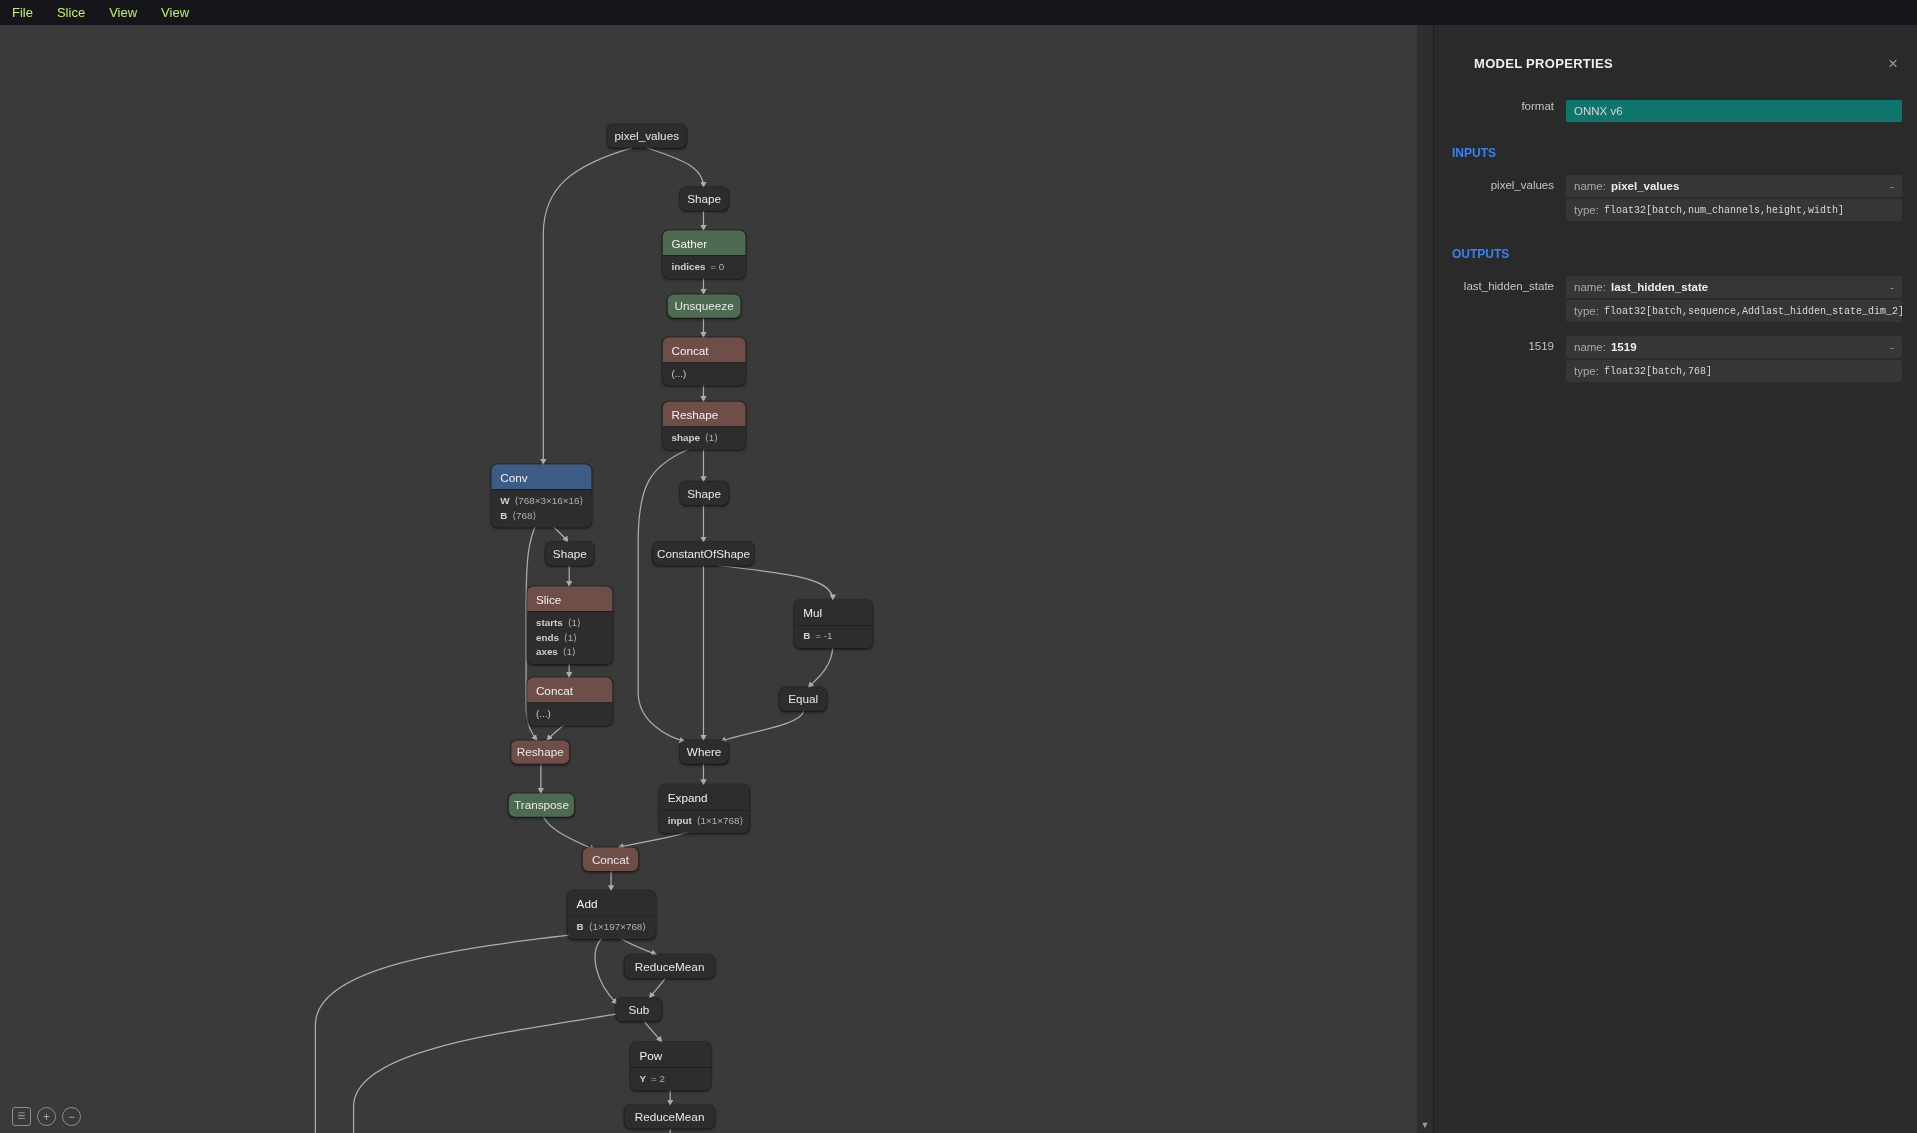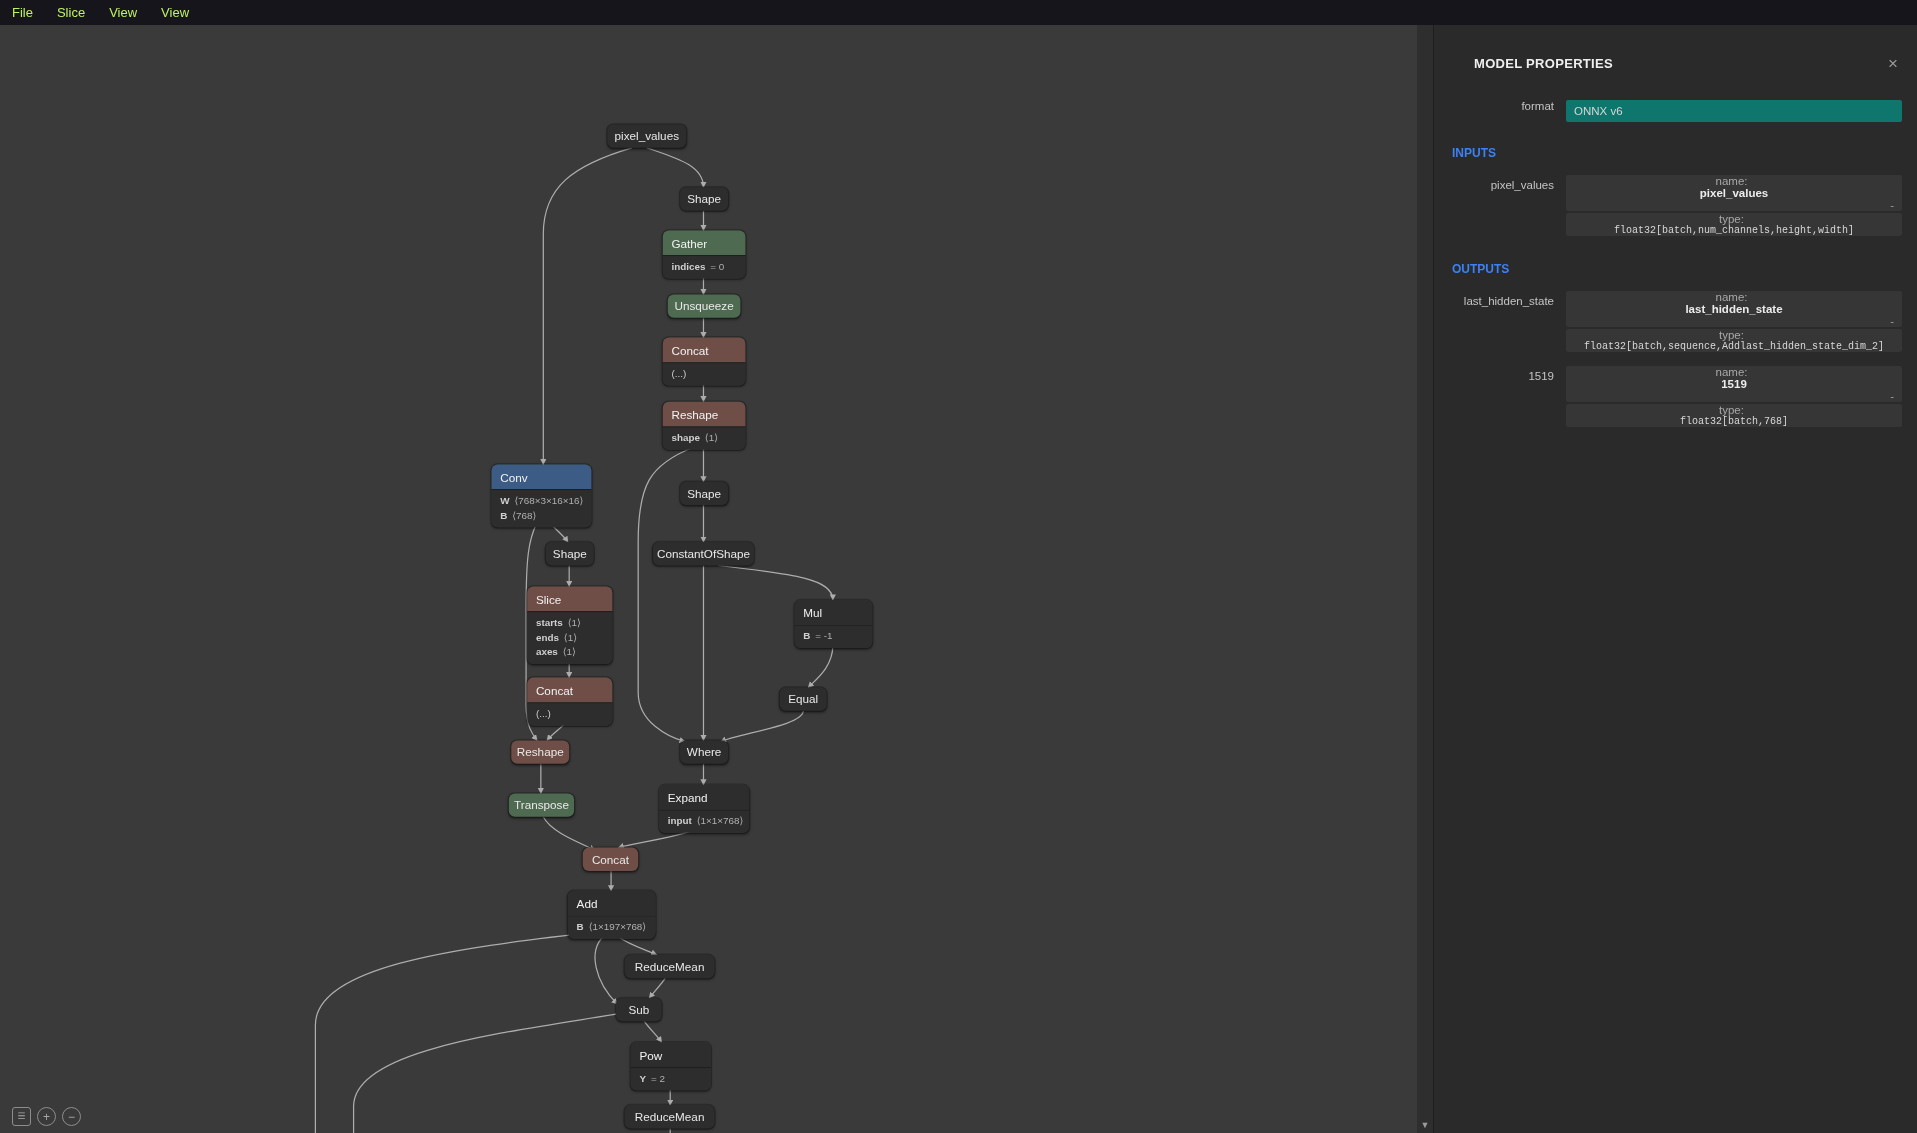--- a/index.html
+++ b/index.html
@@ -46,21 +46,21 @@
   .prop-row{display:flex;align-items:flex-start;margin-bottom:9px;}
   .prop-label{width:102px;flex:none;text-align:right;color:#c4c4c4;font-size:11.5px;margin-right:12px;}
   .prop-value{flex:1;background:#0f766e;border-radius:2px;height:22px;line-height:22px;
     padding:0 8px;color:#d6d6d6;font-size:11.5px;white-space:nowrap;overflow:hidden;}
 
   .section-title{color:#3b82f6;font-weight:700;font-size:12px;margin:24px 0 15px 0;}
   .io-row{display:flex;margin-bottom:12px;}
   .io-label{width:102px;flex:none;text-align:right;color:#c4c4c4;font-size:11.5px;margin-right:12px;padding-top:4px;}
   .io-value{flex:1;min-width:0;}
   .io-box{background:#363636;border-radius:2px;min-height:22px;display:flex;align-items:center;
-    padding:0 8px;margin-bottom:2px;font-size:11.5px;white-space:nowrap;overflow:hidden;flex-direction:column;}
+    padding:0 8px;margin-bottom:2px;font-size:11.5px;white-space:nowrap;overflow:hidden;}
   .io-prefix{color:#a8a8a8;margin-right:5px;}
   .io-name{color:#ececec;font-weight:700;font-size:11.5px;}
   .io-type{color:#d8d8d8;font-family:Liberation Mono, monospace;font-size:10px;}
   .io-expander{margin-left:auto;color:#9a9a9a;cursor:pointer;padding-left:8px;}
 </style>
 </head>
 <body>
 
 <div class="menu-bar">
     <span class="menu-item">File</span>

